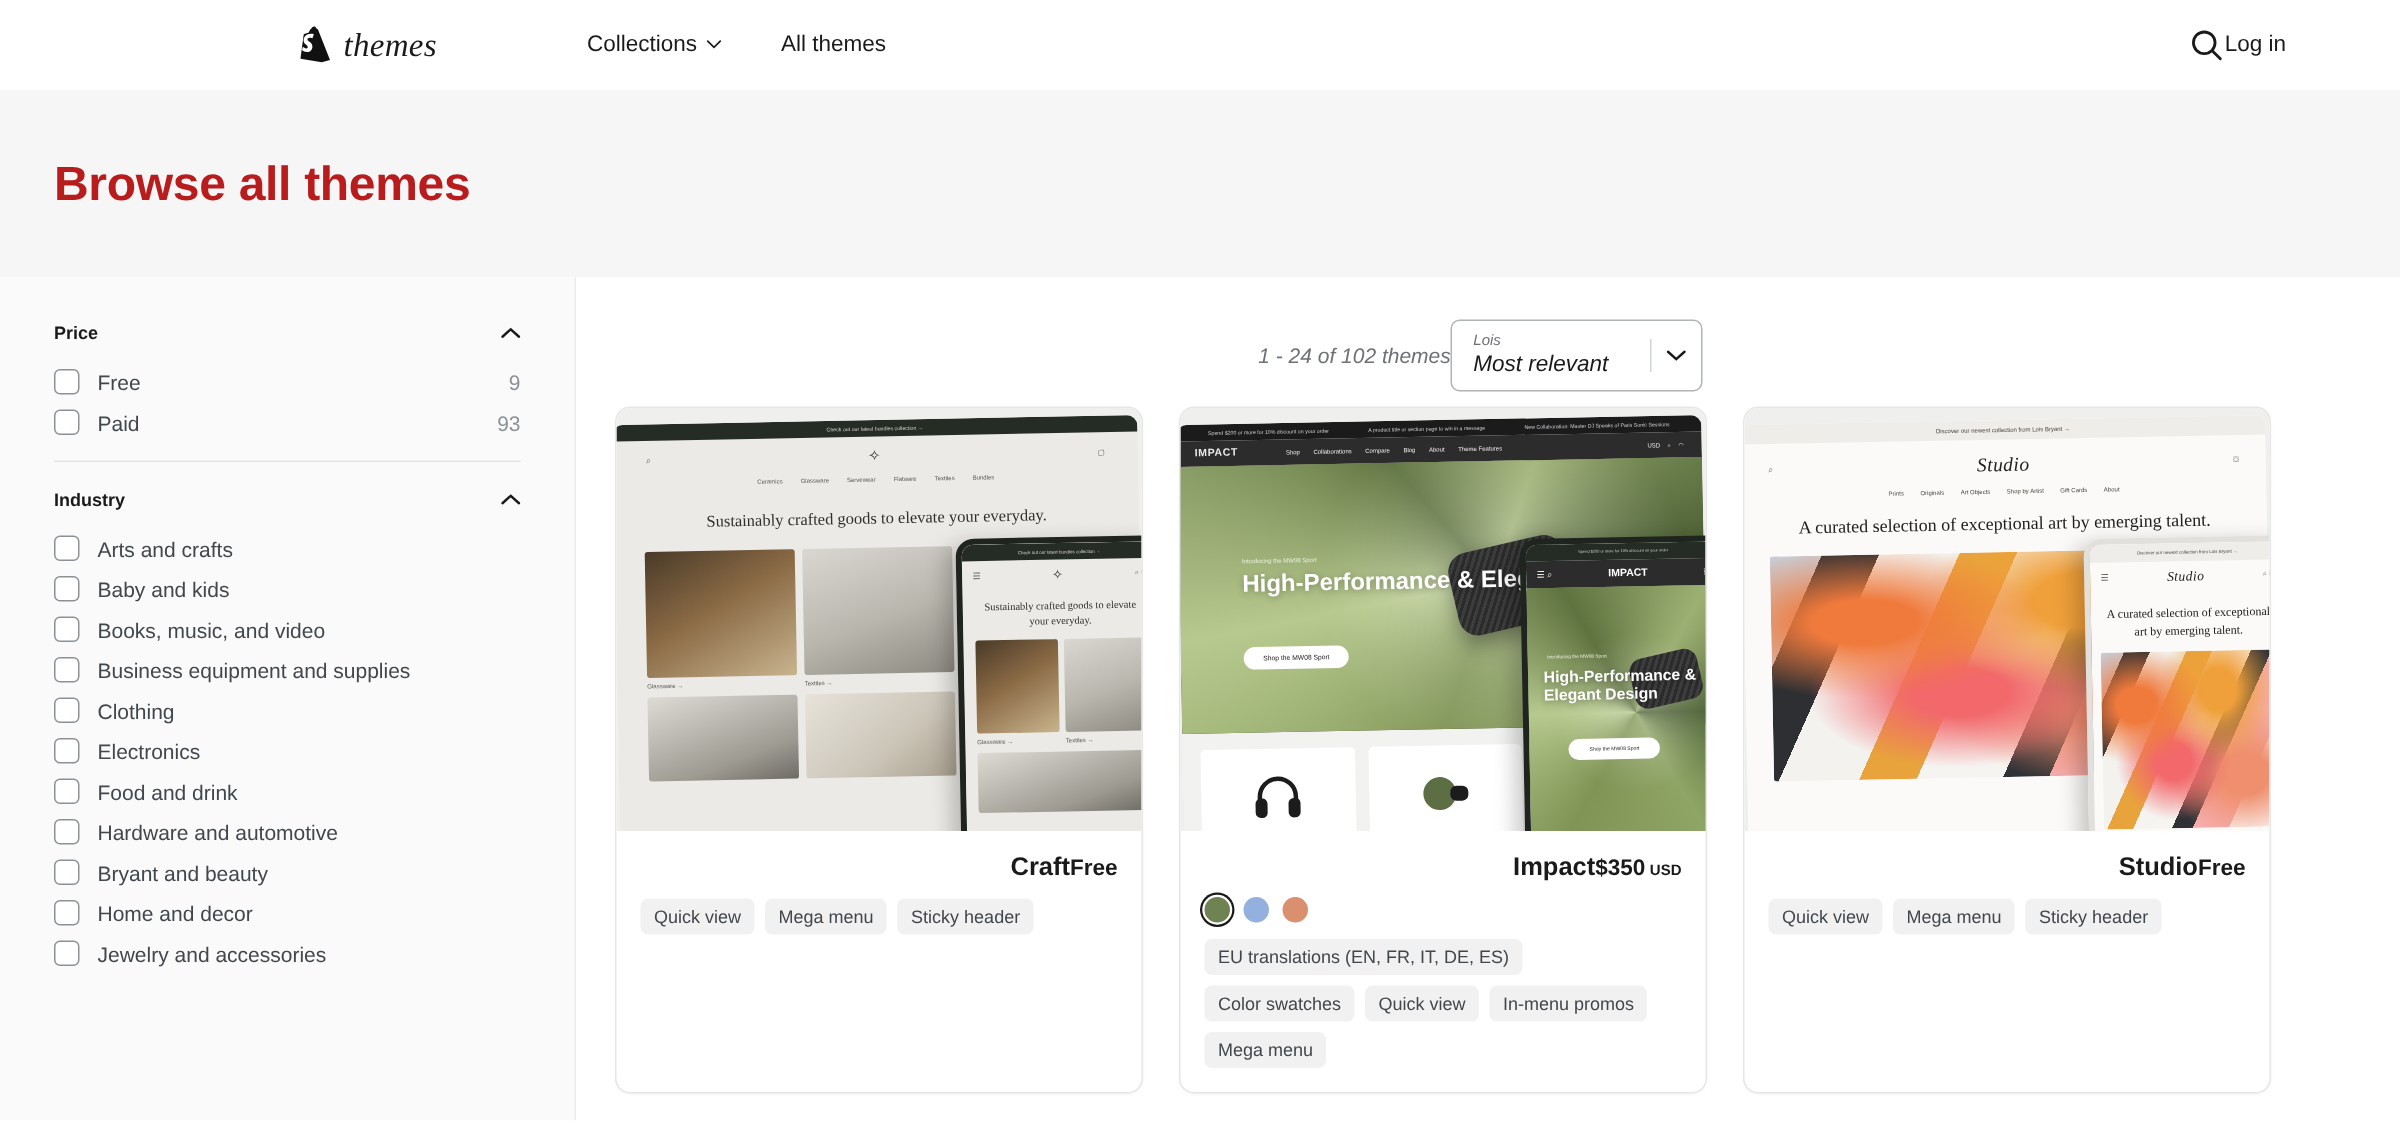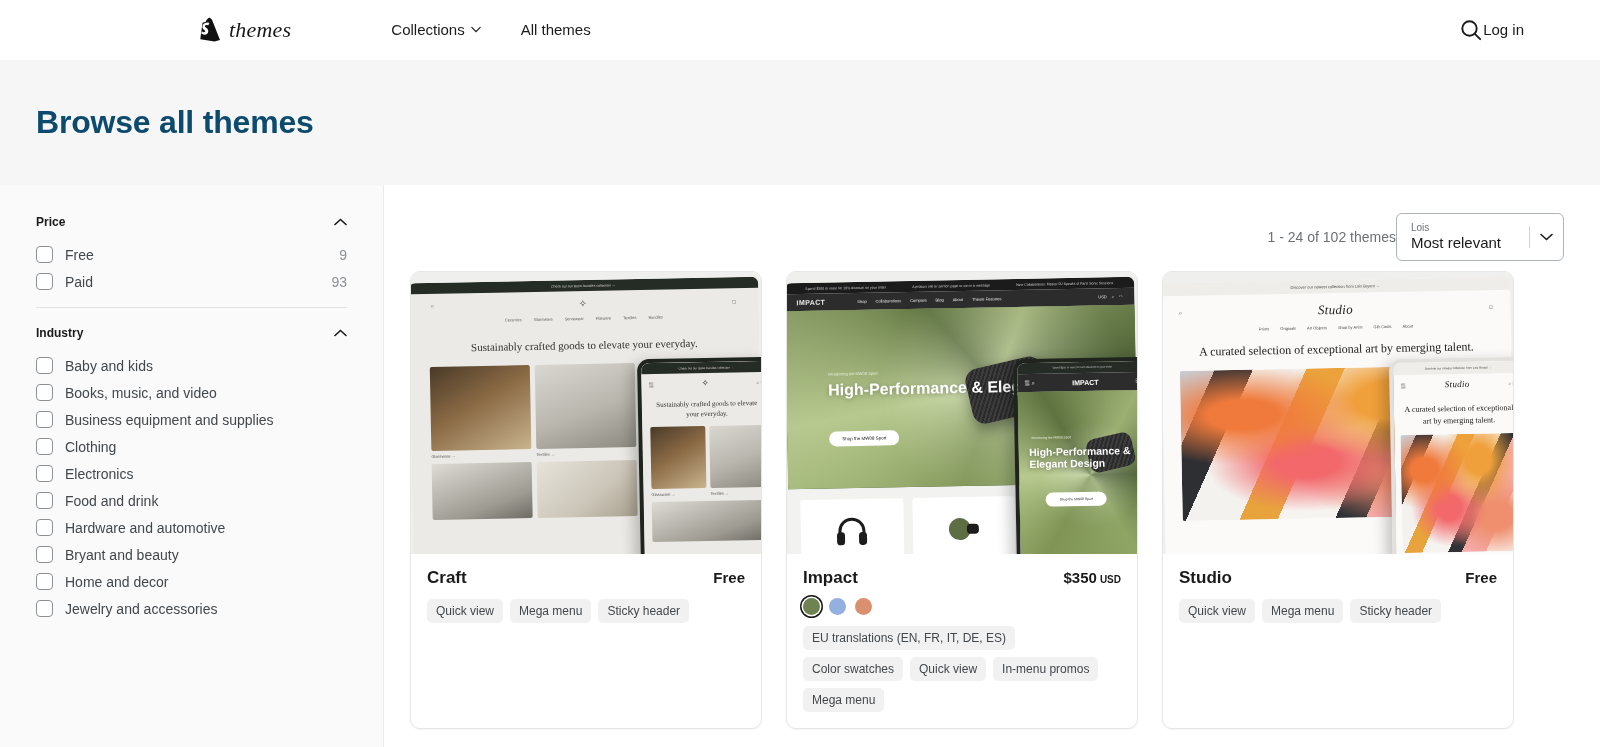--- a/index.html
+++ b/index.html
@@ -44,21 +44,21 @@
   .hero {
     background: #f6f6f7;
     height: 125px;
     display: flex;
     align-items: center;
     padding: 0 36px;
   }
   .page-title {
     font-size: 32px;
     font-weight: bold;
-    color: #0c4a6e;
+    color: #b91c1c;
     letter-spacing: -0.2px;
   }
 
   
   .content {
     display: flex;
     height: 562px;
     background: #ffffff;
   }
 
@@ -99,22 +99,23 @@
   }
   .opt-count {
     margin-left: auto;
     font-size: 14px;
     color: #8c9196;
   }
 
   
   .results { flex: 1; padding: 26px 36px 0 26px; min-width: 0; }
   .results-bar {
-    display: flex; align-items: center; justify-content: flex-end;
+    display: flex; align-items: center; justify-content: center;
     height: 52px;
+    font-style: italic;
   }
   .results-count { font-size: 14px; color: #6d7175; }
   .sort-select {
     width: 168px; height: 48px;
     border: 1px solid #aeb4b9;
     border-radius: 6px;
     background: #fff;
     display: flex; align-items: center;
     padding: 0 10px 0 14px;
     cursor: pointer;
@@ -141,21 +142,21 @@
     flex: 0 0 auto;
   }
   .card-preview {
     height: 282px;
     position: relative;
     overflow: hidden;
     background: #efefed;
   }
   .card-body { padding: 14px 16px 16px 16px; }
   .card-top {
-    display: flex; align-items: baseline; justify-content: space-between;
+    display: flex; align-items: baseline; justify-content: flex-end;
   }
   .card-name { font-size: 17px; font-weight: bold; color: #1a1a1a; }
   .card-price { font-size: 15px; font-weight: bold; color: #1a1a1a; white-space: nowrap; }
   .card-price .cur { font-size: 10px; font-weight: bold; margin-left: 3px; color: #1a1a1a; }
   .swatches { display: flex; gap: 9px; margin-top: 10px; }
   .swatch {
     width: 17px; height: 17px; border-radius: 50%;
   }
   .swatch.sel { box-shadow: 0 0 0 1.5px #fff, 0 0 0 3px #1a1a1a; }
   .tags { display: flex; flex-wrap: wrap; gap: 7px; margin-top: 11px; }
@@ -366,20 +367,24 @@
     </div>
 
     <div class="facet-divider"></div>
 
     <div class="facet">
       <div class="facet-head">
         <span class="facet-title">Industry</span>
         <svg class="chev-up" viewBox="0 0 13 8">
           <path d="M1 6.5L6.5 1.5L12 6.5" stroke="#1a1a1a" stroke-width="1.6" fill="none" stroke-linecap="round"></path>
         </svg>
+      </div>
+      <div class="opt-row">
+        <span class="cbx"></span>
+        <span class="opt-label">Arts and crafts</span>
       </div>
       <div class="opt-row">
         <span class="cbx"></span>
         <span class="opt-label">Baby and kids</span>
       </div>
       <div class="opt-row">
         <span class="cbx"></span>
         <span class="opt-label">Books, music, and video</span>
       </div>
       <div class="opt-row">

